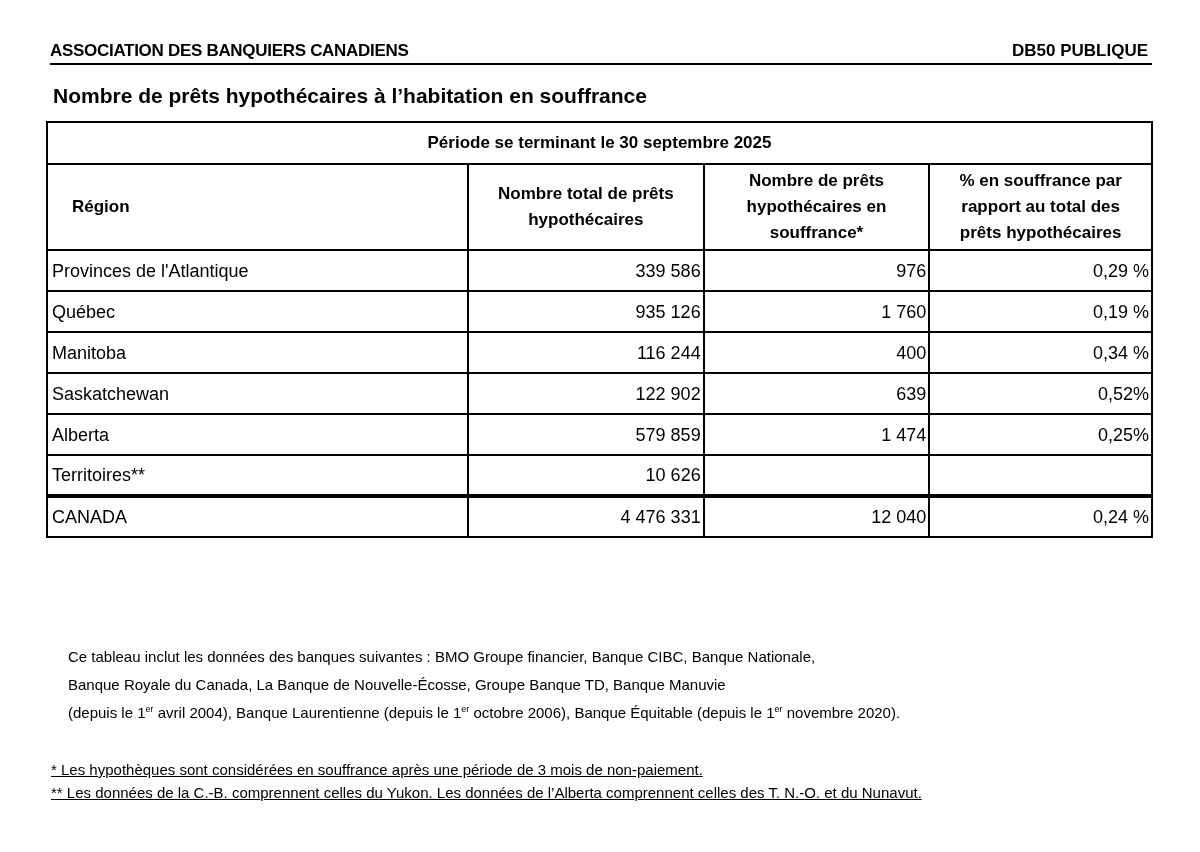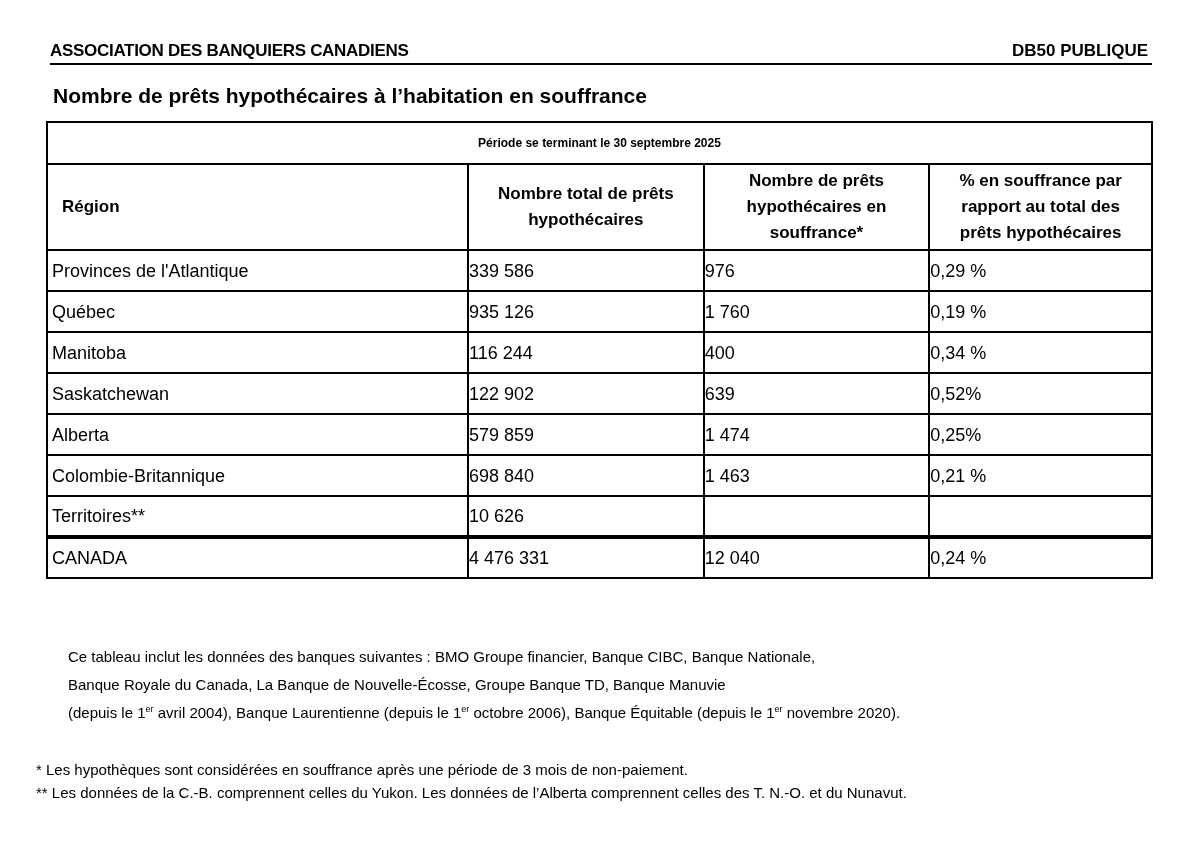--- a/index.html
+++ b/index.html
@@ -53,52 +53,52 @@
       width: 1107px;
       border-collapse: collapse;
       font-size: 18px;
     }
     table.data-table td, table.data-table th {
       border: 2px solid #000;
     }
     .period-row th {
       height: 42px;
       font-weight: bold;
-      font-size: 12px;
+      font-size: 17px;
       text-align: center;
       vertical-align: middle;
       border-radius: 15px;
     }
     .col-header th {
       height: 86px;
       font-weight: bold;
       font-size: 17px;
       line-height: 26px;
       text-align: center;
       vertical-align: middle;
     }
     .col-header th.region-h {
       text-align: left;
-      padding-left: 14px;
+      padding-left: 24px;
     }
     .col-region { width: 422px; }
     .col-total { width: 236px; }
     .col-arrears { width: 226px; }
     .col-pct { width: 223px; }
     tbody tr.data-row td {
       height: 41px;
       vertical-align: middle;
       line-height: 20px;
     }
     td.region {
       text-align: left;
       padding-left: 4px;
     }
     td.num {
-      text-align: left;
+      text-align: right;
       padding-right: 2px;
       margin-left: 28px;
     }
     tr.total-row td {
       height: 41px;
       font-weight: normal;
       border-top: 4px solid #000;
       vertical-align: middle;
     }
     .notes {
@@ -110,25 +110,26 @@
       width: 1100px;
     }
     .notes sup {
       font-size: 9px;
       vertical-align: top;
       position: relative;
       top: -4px;
     }
     .footnotes {
       position: absolute;
-      left: 36px;
+      left: 51px;
       top: 758px;
       font-size: 15px;
       line-height: 23px;
       width: 1100px;
+      text-decoration: underline;
     }
   </style>
 </head>
 <body>
 
 <div class="top-header">
   <span class="org-name">ASSOCIATION DES BANQUIERS CANADIENS</span>
   <span class="doc-code">DB50 PUBLIQUE</span>
 </div>
 
@@ -190,26 +191,20 @@
       <td class="num">639</td>
       <td class="num">0,52%</td>
     </tr>
     <tr class="data-row">
       <td class="region">Alberta</td>
       <td class="num">579 859</td>
       <td class="num">1 474</td>
       <td class="num">0,25%</td>
     </tr>
     <tr class="data-row">
-      <td class="region">Colombie-Britannique</td>
-      <td class="num">698 840</td>
-      <td class="num">1 463</td>
-      <td class="num">0,21 %</td>
-    </tr>
-    <tr class="data-row">
       <td class="region">Territoires**</td>
       <td class="num">10 626</td>
       <td class="num"></td>
       <td class="num"></td>
     </tr>
     <tr class="total-row">
       <td class="region">CANADA</td>
       <td class="num">4 476 331</td>
       <td class="num">12 040</td>
       <td class="num">0,24 %</td>

